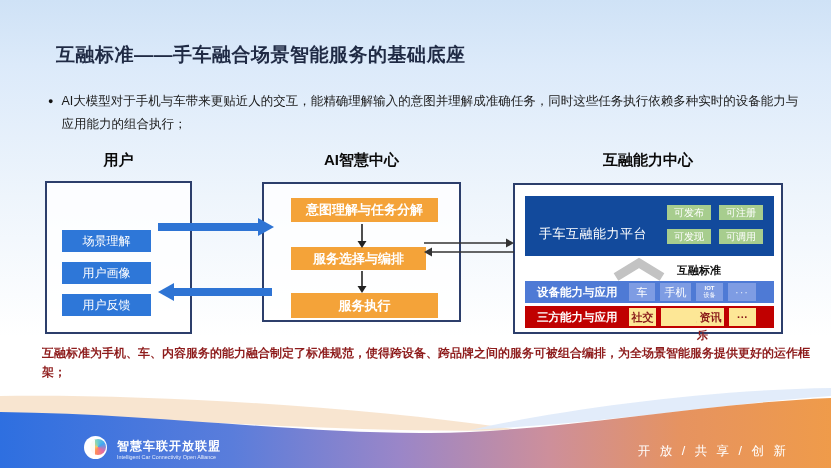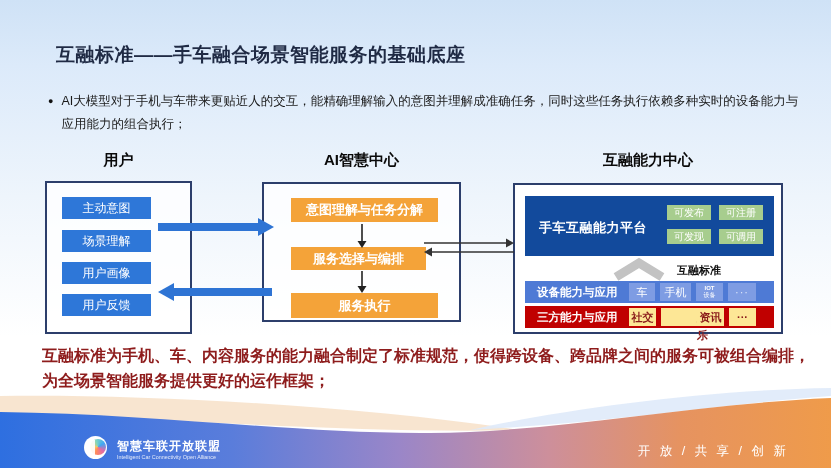--- a/index.html
+++ b/index.html
@@ -38,22 +38,22 @@
     position:absolute; left:27px; width:147px; background:#f4a339; color:#fff;
     font-size:13px; font-weight:700; text-align:center;
   }
   .st0{top:14px; height:24px; line-height:24px;}
   .st1{top:63px; height:23px; line-height:23px; width:135px;}
   .st2{top:109px; height:25px; line-height:25px;}
 
   .arrow-layer { position:absolute; left:0; top:0; width:831px; height:468px; pointer-events:none; z-index:6; }
 
   .panel { position:absolute; left:10px; top:11px; width:249px; height:60px; background:#124a9c; }
-  .panel-label { position:absolute; left:14px; top:2px; height:60px; display:flex; align-items:center;
-    color:#fff; font-size:13px; font-weight:700; letter-spacing:0.5px; }
+  .panel-label { position:absolute; left:14px; top:8px; height:60px; display:flex; align-items:center;
+    color:#fff; font-size:13px; font-weight:400; letter-spacing:0.5px; }
   .tag { position:absolute; width:44px; height:15px; line-height:15px; text-align:center;
     background:#a7cd8e; color:#fff; font-size:10px; }
   .tg0{left:142px; top:9px;} .tg1{left:194px; top:9px;} .tg2{left:142px; top:33px;} .tg3{left:194px; top:33px;}
 
   .chevron { position:absolute; left:93px; top:72px; }
   .std-label { position:absolute; left:162px; top:78px; font-size:11px; font-weight:600; color:#111; }
 
   .cap-row { position:absolute; left:10px; width:249px; height:22px; }
   .dev-row { top:96px;  background:#4e7ad5; }
   .tp-row  { top:121px; background:#c00000; }
@@ -64,21 +64,21 @@
   .tp-chip  { background:#fde796; color:#8a1a1a; font-weight:700; }
   .dc0{left:104px; width:26px;} .dc1{left:135px; width:31px;}
   .dc-iot{left:171px; width:27px; line-height:normal; padding-top:2px;}
   .iot-top{display:block; font-size:6px; line-height:7px; font-weight:700;}
   .iot-bot{display:block; font-size:6px; line-height:7px;}
   .dc-more{left:203px; width:28px; color:#dbe4f8; letter-spacing:1px;}
   .tc0{left:104px; width:27px;} .tc1{left:136px; width:35px;padding-left:36px;} .tc2{left:172px; width:27px;}
   .tc-more{left:204px; width:27px;}
 
   .summary { position:absolute; left:42px; top:344px; width:782px;
-    font-size:16px; font-weight:700; color:#8e1c1c; line-height:1.55; }
+    font-size:12px; font-weight:700; color:#8e1c1c; line-height:1.55; }
 
   .footer-svg { position:absolute; left:0; top:388px; width:831px; height:80px; z-index:1; }
   .footer-content { position:absolute; left:0; top:0; width:831px; height:468px; z-index:2; pointer-events:none;border-radius:15px; }
   .logo { position:absolute; left:84px; top:436px; width:23px; height:23px; border-radius:50%;
     background:#ffffff; }
   .logo-ball { position:absolute; left:6px; top:3px; width:16px; height:16px; border-radius:50%;
     background:conic-gradient(from 200deg,#ff8a5c,#ffc95e,#7ed6c0,#3fa7f5,#e06aa8,#ff8a5c); }
   .logo-crescent { position:absolute; left:2px; top:4px; width:9px; height:15px; border-radius:50% 0 0 50%;
     background:rgba(255,255,255,0.92); }
   .org-name { position:absolute; left:117px; top:438px; color:#fff; font-size:12px; font-weight:800; letter-spacing:1px; }
@@ -96,21 +96,20 @@
   <div class="bullet-row">
     <span class="bullet-dot">●</span>
     <span class="bullet-text">AI大模型对于手机与车带来更贴近人的交互，能精确理解输入的意图并理解成准确任务，同时这些任务执行依赖多种实时的设备能力与应用能力的组合执行；</span>
   </div>
 
   <div class="col-header hdr-user">用户</div>
   <div class="col-header hdr-ai">AI智慧中心</div>
   <div class="col-header hdr-cap">互融能力中心</div>
 
   <div class="obox user-box">
-    <div class="user-chip uc0">主动意图</div>
     <div class="user-chip uc1">场景理解</div>
     <div class="user-chip uc2">用户画像</div>
     <div class="user-chip uc3">用户反馈</div>
   </div>
 
   <div class="obox ai-box">
     <div class="ai-step st0">意图理解与任务分解</div>
     <div class="ai-step st1">服务选择与编排</div>
     <div class="ai-step st2">服务执行</div>
   </div>

